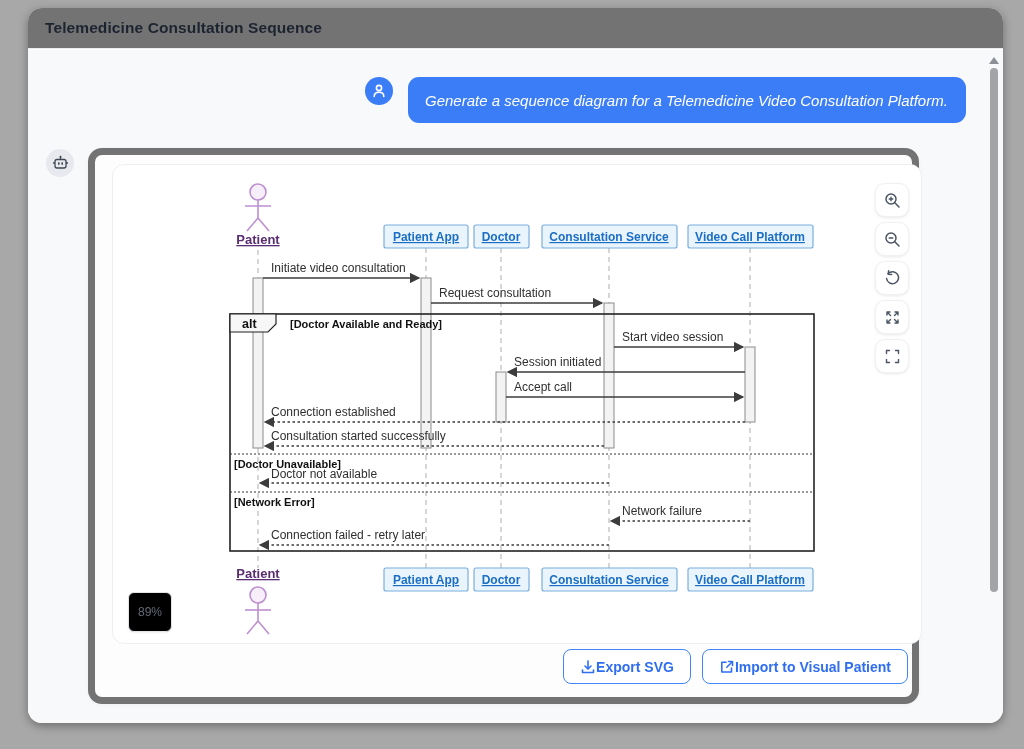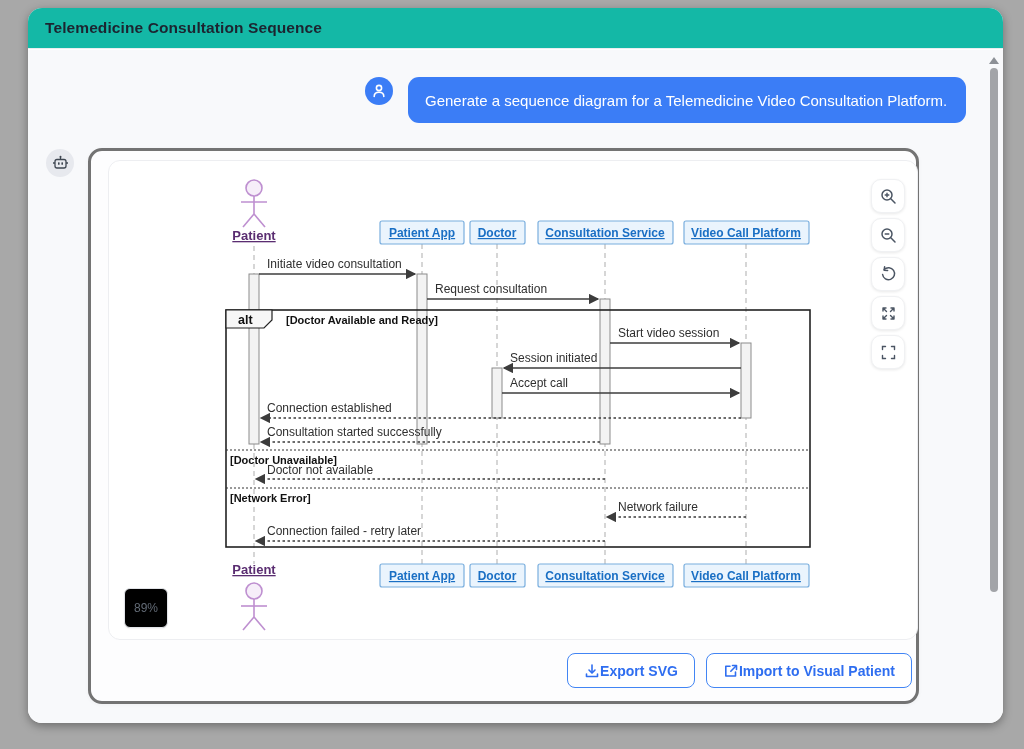--- a/index.html
+++ b/index.html
@@ -4,40 +4,40 @@
 <style>
   * { margin:0; padding:0; box-sizing:border-box; }
   html,body { width:1024px; height:749px; overflow:hidden;
     font-family:"Liberation Sans","DejaVu Sans",sans-serif; }
   body { background:#a8a8a8; position:relative; }
 
   .window { position:absolute; left:28px; top:8px; width:975px; height:715px;
     background:#ffffff; border-radius:14px; box-shadow:0 3px 10px rgba(0,0,0,.35);
     overflow:hidden; }
 
-  .titlebar { position:absolute; left:0; top:0; right:0; height:41px; background:#14b8a6;
+  .titlebar { position:absolute; left:0; top:0; right:0; height:41px; background:#737373;
     border-bottom:1px solid #ebedf0; display:flex; align-items:center; padding-left:17px; z-index:5; }
   .titlebar h1 { font-size:15.5px; font-weight:700; color:#1c2430; letter-spacing:.1px; }
 
   .content { position:absolute; left:0; top:42px; right:0; bottom:0; background:#f8f9fb; }
 
   
   .chat-avatar { position:absolute; left:337px; top:27px; width:28px; height:28px;
     border-radius:50%; background:#3b7df6; display:flex; align-items:center; justify-content:center; }
   .chat-bubble { position:absolute; left:380px; top:27px; width:558px; height:46px;
     background:#3b7df6; border-radius:11px; display:flex; align-items:center;
-    padding-left:17px; color:#ffffff; font-size:15px; }
+    padding-left:17px; color:#ffffff; font-size:15px;font-style:italic; }
 
   
   .bot-avatar { position:absolute; left:18px; top:99px; width:28px; height:28px;
     border-radius:50%; background:#e7e9ee; display:flex; align-items:center; justify-content:center; }
 
   
   .card { position:absolute; left:60px; top:98px; width:831px; height:556px;
-    background:#fdfdfe; border:3px solid #737373; border-radius:14px;
+    background:#fdfdfe; border:7px solid #737373; border-radius:14px;
     box-shadow:0 1px 4px rgba(0,0,0,.04); }
   .panel { position:absolute; left:17px; top:9px; width:810px; height:480px;
     background:#ffffff; border:1px solid #edeef1; border-radius:12px; overflow:hidden; }
   .diagram-wrap { position:absolute; left:105px; top:15px; width:604px; height:456px; background:#ffffff; }
 
   
   .controls { position:absolute; right:12px; top:18px; display:flex; flex-direction:column; gap:5px; }
   .ctrl-btn { width:34px; height:34px; background:#ffffff; border:1px solid #f0f1f3;
     border-radius:10px; box-shadow:0 1px 3px rgba(0,0,0,.09); display:flex;
     align-items:center; justify-content:center; cursor:pointer; }

